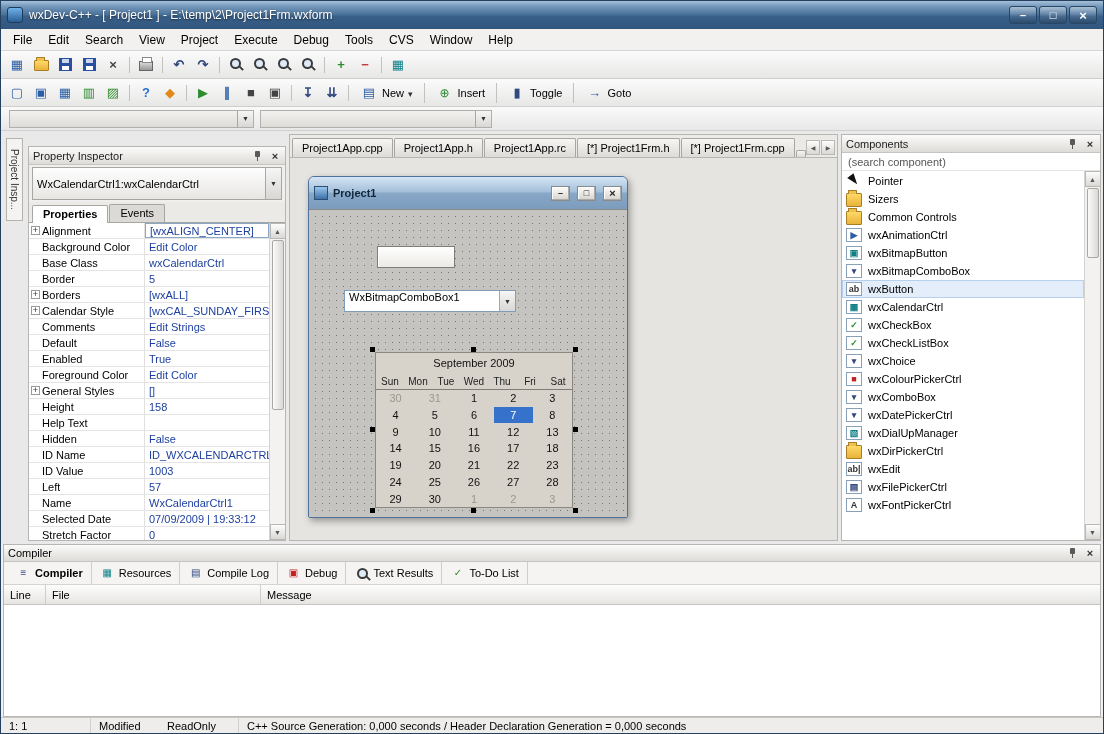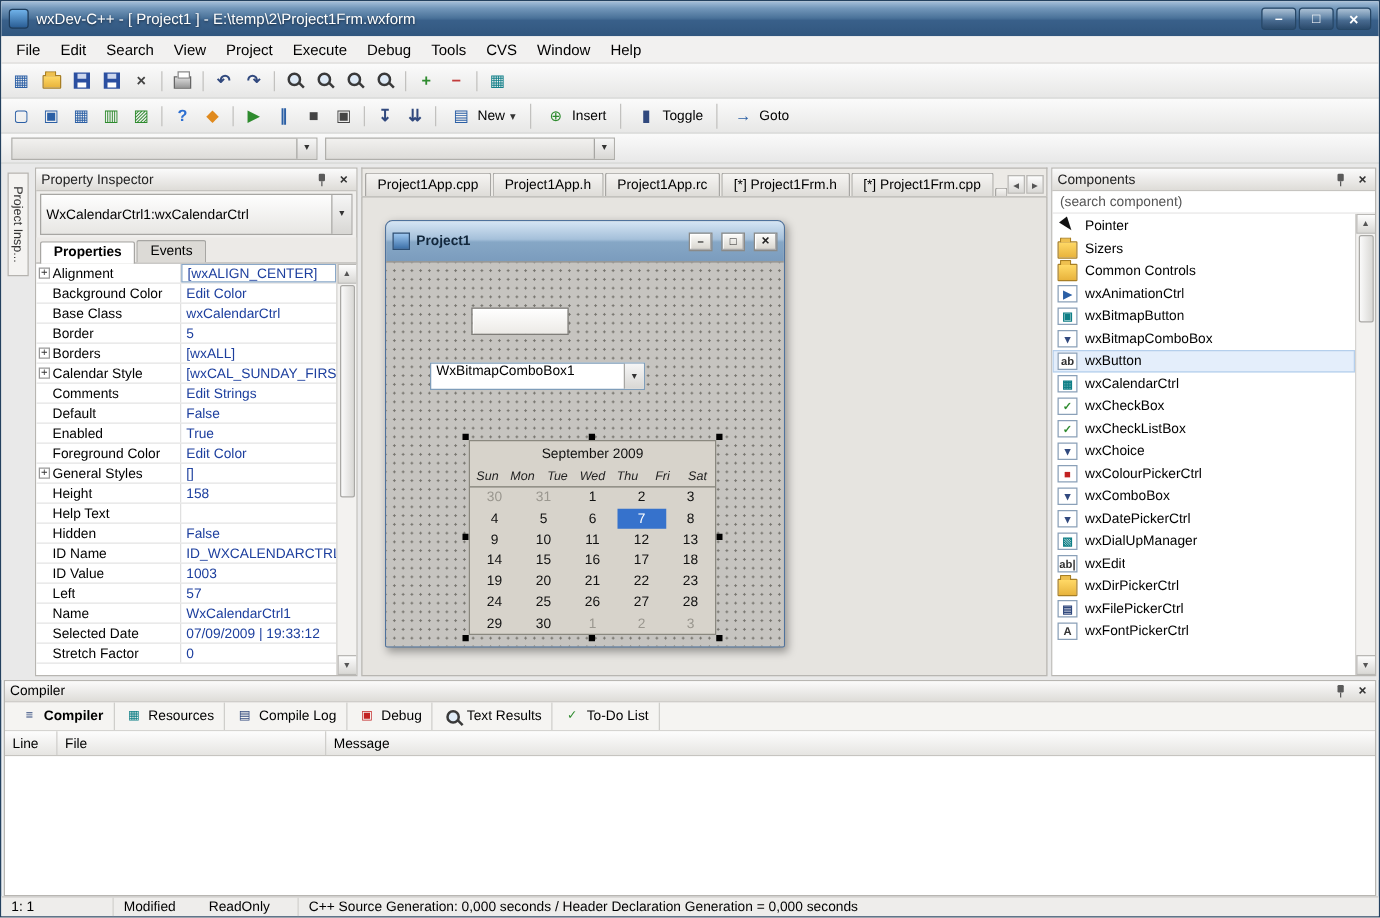--- a/index.html
+++ b/index.html
@@ -53,21 +53,21 @@
 .browser-combo{height:18px;background:linear-gradient(#f2f1ef,#dddcd9);border:1px solid #b0afab;display:flex;align-items:center;}
 .browser-combo .t{flex:1;}
 .combo-btn{width:16px;height:100%;border-left:1px solid #a7a6a3;background:linear-gradient(#f6f6f6,#d8d7d4);display:flex;align-items:center;justify-content:center;flex:none;}
 .combo-btn::before{content:"▼";font-size:7px;color:#333;}
 
 
 .main{flex:1;display:flex;padding:3px 2px;gap:3px;background:#e9e9e9;min-height:0;}
 .dock-strip{width:22px;flex:none;display:flex;flex-direction:column;align-items:center;padding-top:4px;}
 .dock-tab{writing-mode:vertical-rl;background:#f4f3f1;border:1px solid #b5b3af;padding:10px 2px;font-size:10px;color:#333;}
 .panel{background:#f0efed;border:1px solid #b8b6b2;display:flex;flex-direction:column;min-height:0;}
-.prop-panel{width:258px;flex:none;}
+.prop-panel{width:258px;flex:none;margin-top:12px;}
 .comp-panel{width:260px;flex:none;}
 .panel-header{height:18px;flex:none;display:flex;align-items:center;background:linear-gradient(#fbfbfb,#dedcd8);border-bottom:1px solid #c6c4c0;padding:0 4px;gap:5px;}
 .panel-title{flex:1;font-size:11px;color:#222;}
 .pin-icon{width:12px;height:12px;position:relative;flex:none;}
 .pin-icon::before{content:"";position:absolute;left:3px;top:1px;width:5px;height:6px;background:#5a5a5a;border-radius:1px;}
 .pin-icon::after{content:"";position:absolute;left:5px;top:7px;width:1px;height:4px;background:#5a5a5a;}
 .close-x{width:12px;height:12px;display:flex;align-items:center;justify-content:center;color:#333;font-weight:bold;flex:none;}
 .close-x::before{content:"×";}
 
 
@@ -117,21 +117,21 @@
 .ctrl-combo{position:absolute;left:35px;top:80px;width:172px;height:22px;background:#fff;border:1px solid #7f9db9;display:flex;padding-left:4px;font-size:11px;}
 .ctrl-combo .t{flex:1;overflow:hidden;white-space:nowrap;}
 .cal-wrap{position:absolute;left:66px;top:142px;width:198px;height:156px;}
 .handle{position:absolute;width:5px;height:5px;background:#000;}
 .hnw{left:-5px;top:-5px}.hn{left:calc(50% - 3px);top:-5px}.hne{right:-5px;top:-5px}
 .hw{left:-5px;top:calc(50% - 3px)}.he{right:-5px;top:calc(50% - 3px)}
 .hsw{left:-5px;bottom:-5px}.hs{left:calc(50% - 3px);bottom:-5px}.hse{right:-5px;bottom:-5px}
 .calendar{position:absolute;inset:0;background:#d7d3cb;border:1px solid #8a887f;display:flex;flex-direction:column;}
 .cal-title{height:20px;flex:none;display:flex;align-items:center;justify-content:center;color:#111;}
 .cal-days{display:flex;height:17px;flex:none;border-bottom:1px solid #7f7d74;}
-.cal-day{flex:1;display:flex;align-items:center;justify-content:center;font-size:10px;color:#222;font-style:italic;}
+.cal-day{flex:1;display:flex;align-items:center;justify-content:center;font-size:10px;color:#222;}
 .cal-grid{flex:1;display:grid;grid-template-columns:repeat(5,1fr);grid-auto-rows:1fr;}
 .cal-cell{display:flex;align-items:center;justify-content:center;color:#111;}
 .cal-cell.dim{color:#9a978f;}
 .cal-cell.sel{background:#3672cc;color:#fff;}
 
 
 .comp-search{height:18px;flex:none;background:#fff;border-bottom:1px solid #e4e4e4;display:flex;align-items:center;padding-left:6px;color:#555;}
 .comp-body{flex:1;display:flex;background:#fff;min-height:0;overflow:hidden;}
 .comp-list{flex:1;min-width:0;padding-top:1px;overflow:hidden;}
 .comp-item{height:18px;display:flex;align-items:center;padding-left:4px;gap:6px;}
@@ -672,26 +672,26 @@
           </div>
             <div class="comp-item">
             <span class="ci cbox cnavy">▾</span>
             <span class="comp-label">wxDatePickerCtrl</span>
           </div>
             <div class="comp-item">
             <span class="ci cbox cteal">▧</span>
             <span class="comp-label">wxDialUpManager</span>
           </div>
             <div class="comp-item">
+            <span class="ci fold"></span>
+            <span class="comp-label">wxDirPickerCtrl</span>
+          </div>
+            <div class="comp-item">
             <span class="ci cbox cdark">ab|</span>
             <span class="comp-label">wxEdit</span>
-          </div>
-            <div class="comp-item">
-            <span class="ci fold"></span>
-            <span class="comp-label">wxDirPickerCtrl</span>
           </div>
             <div class="comp-item">
             <span class="ci cbox cnavy">▤</span>
             <span class="comp-label">wxFilePickerCtrl</span>
           </div>
             <div class="comp-item">
             <span class="ci cbox cdark">A</span>
             <span class="comp-label">wxFontPickerCtrl</span>
           </div>
           </div>

